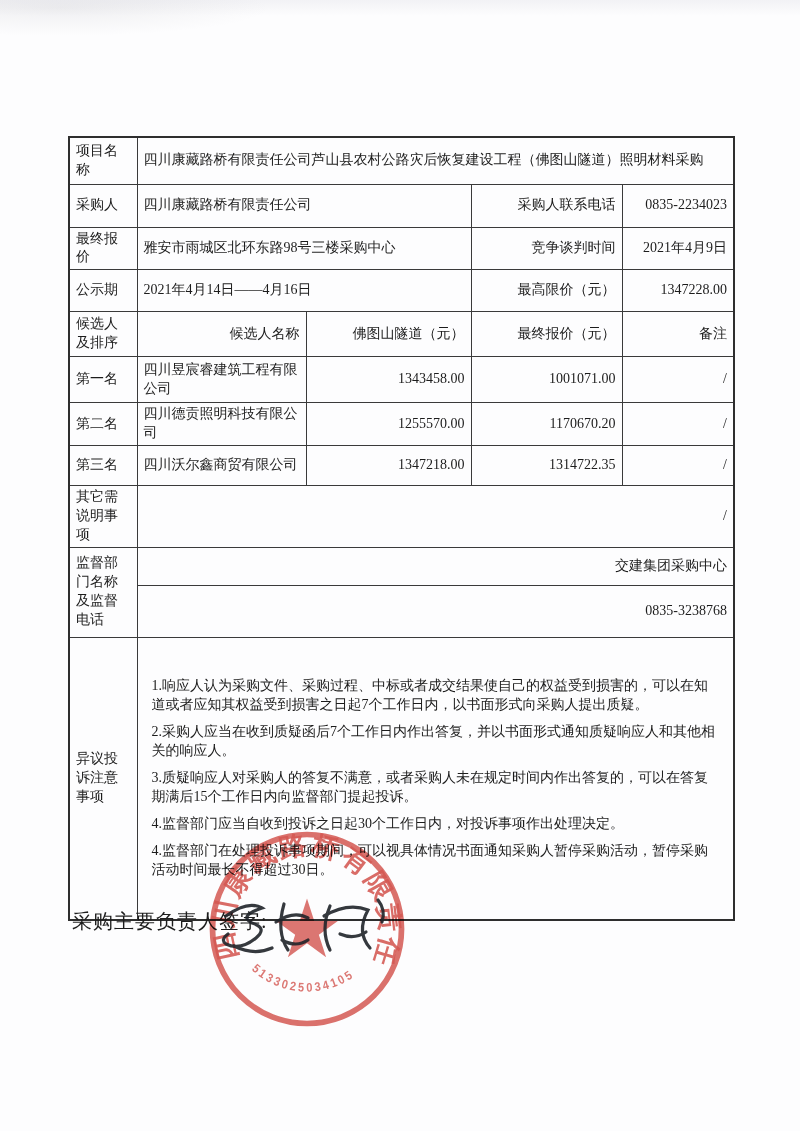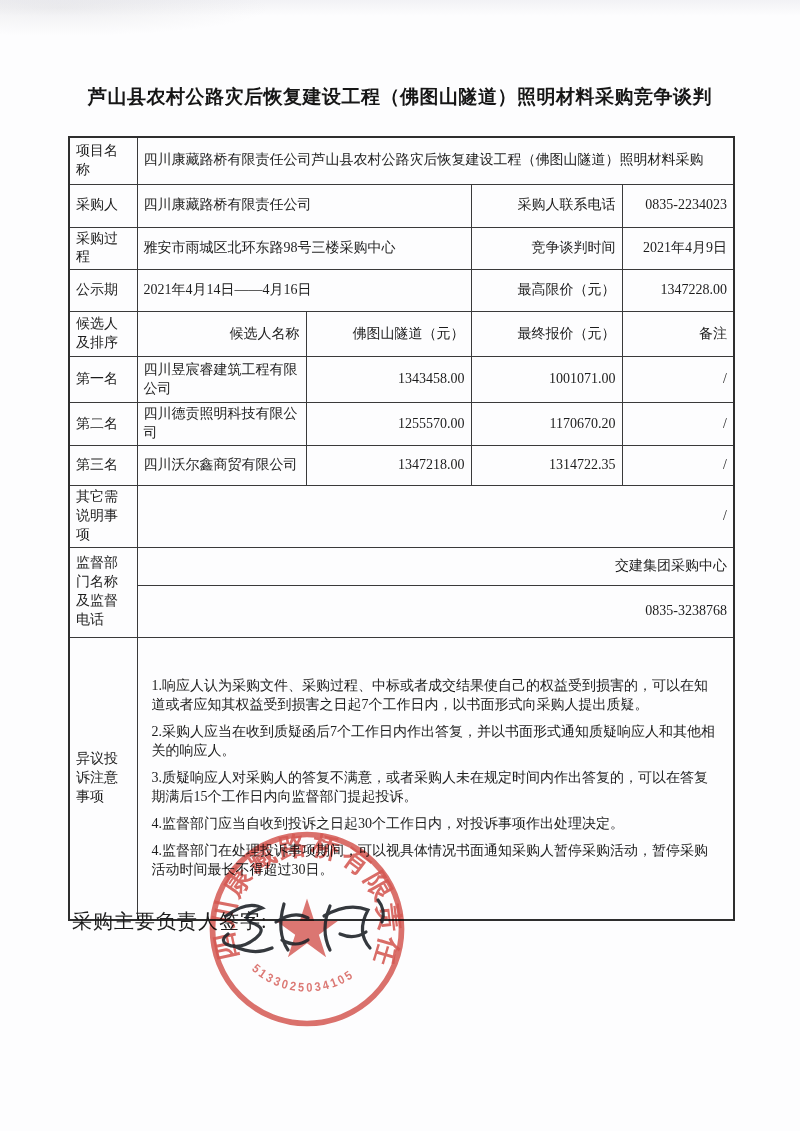--- a/index.html
+++ b/index.html
@@ -53,21 +53,20 @@
     position:absolute;left:212px;top:882px;
     width:200px;height:92px;
     pointer-events:none;
   }
 </style>
 </head>
 <body>
 
 <div class="page">
 
-  <h1 class="doc-title">芦山县农村公路灾后恢复建设工程（佛图山隧道）照明材料采购竞争谈判</h1>
 
   <table class="doc">
     <colgroup>
       <col style="width:68px">
         <col style="width:169px">
         <col style="width:165px">
         <col style="width:151px">
         <col style="width:112px">
     </colgroup>
 
@@ -78,21 +77,21 @@
     </tr>
 
     <tr style="height:43px">
       <td>采购人</td>
       <td colspan="2">四川康藏路桥有限责任公司</td>
       <td class="c">采购人联系电话</td>
       <td class="c">0835-2234023</td>
     </tr>
 
     <tr style="height:42px">
-      <td>采购过程</td>
+      <td>最终报价</td>
       <td colspan="2">雅安市雨城区北环东路98号三楼采购中心</td>
       <td class="c">竞争谈判时间</td>
       <td class="c">2021年4月9日</td>
     </tr>
 
     <tr style="height:42px">
       <td>公示期</td>
       <td colspan="2">2021年4月14日——4月16日</td>
       <td class="c">最高限价（元）</td>
       <td class="c">1347228.00</td>

